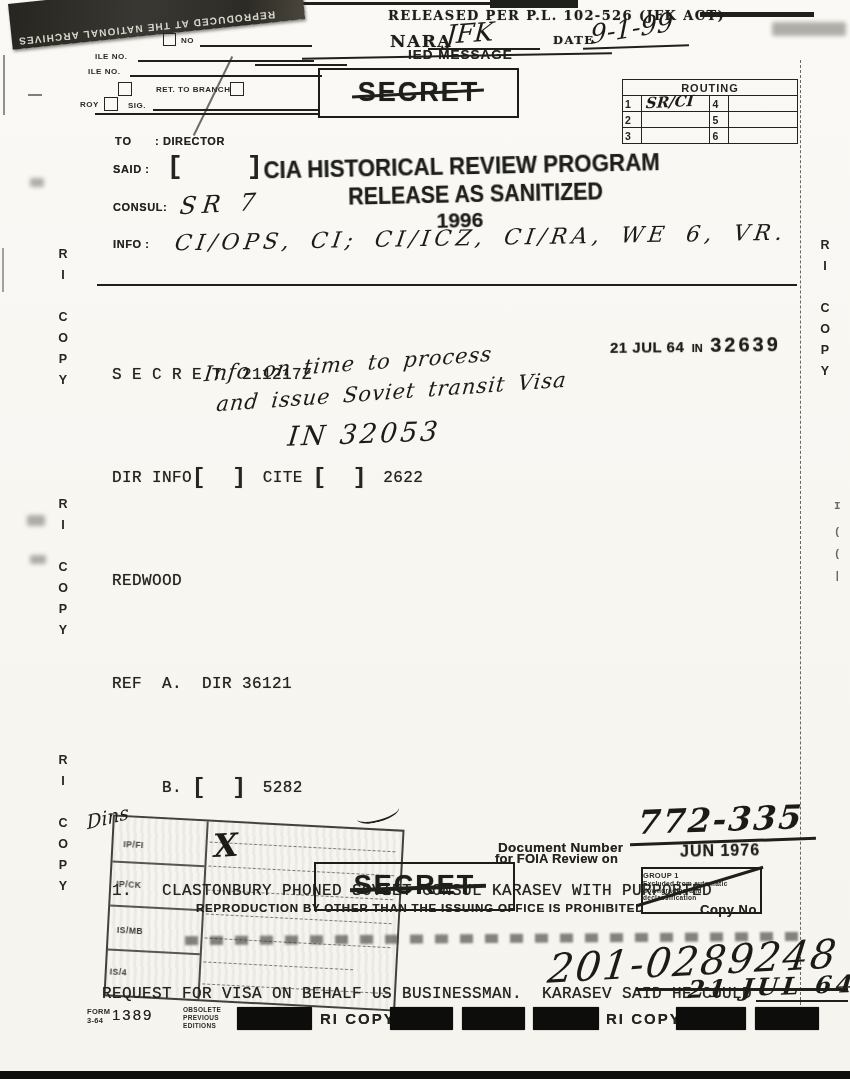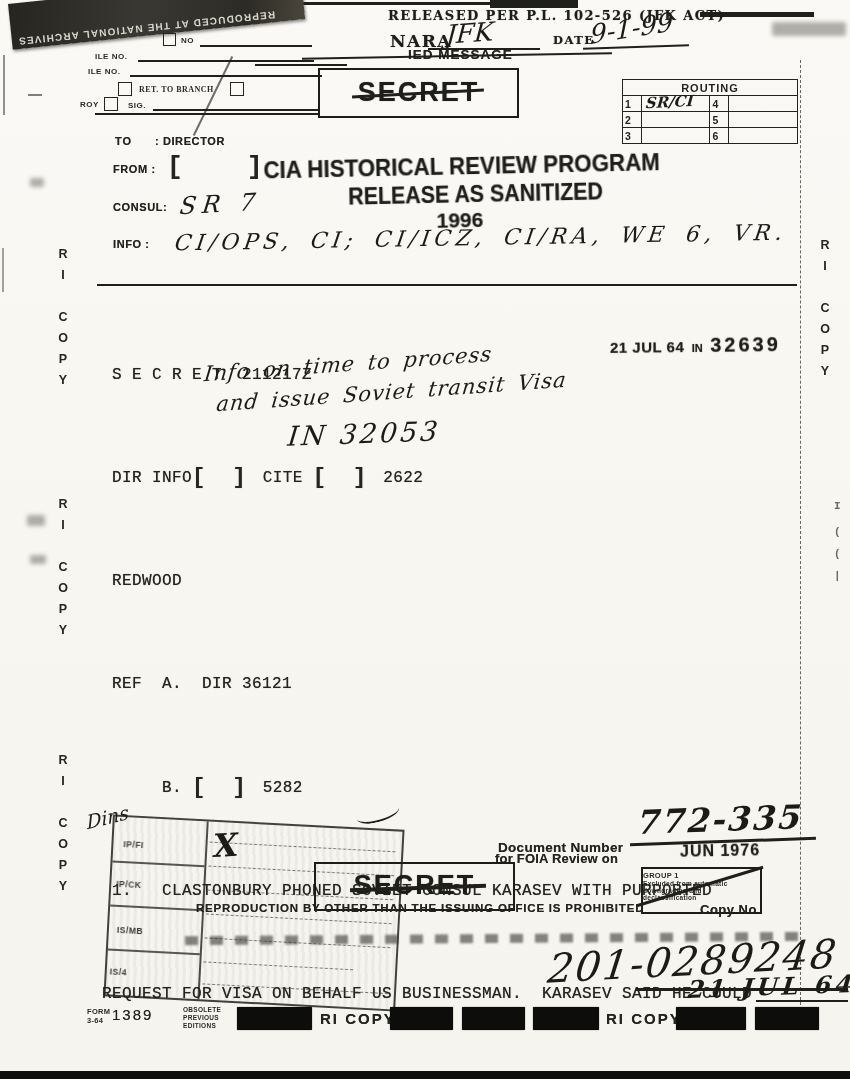--- a/index.html
+++ b/index.html
@@ -54,21 +54,21 @@
   <div class="line" style="left:583px;top:46px;width:106px;height:2px;transform:rotate(-2deg);"></div>
 
   <div class="cb" style="left:163px;top:33px;width:11px;height:11px;"></div>
   <span class="abs formlbl" style="left:181px;top:36px;">NO</span>
   <div class="line" style="left:200px;top:45px;width:112px;height:1.6px;"></div>
   <span class="abs formlbl" style="left:95px;top:52px;">ILE NO.</span>
   <div class="line" style="left:138px;top:60px;width:176px;height:1.6px;"></div>
   <span class="abs formlbl" style="left:88px;top:67px;">ILE NO.</span>
   <div class="line" style="left:130px;top:75px;width:192px;height:1.6px;"></div>
   <div class="cb" style="left:118px;top:82px;width:12px;height:12px;"></div>
-  <span class="abs formlbl" style="left:139px;top:85px;font-family:Liberation Serif, serif;">RET. TO BRANCH</span>
+  <span class="abs formlbl" style="left:156px;top:85px;">RET. TO BRANCH</span>
   <div class="cb" style="left:230px;top:82px;width:12px;height:12px;"></div>
   <span class="abs formlbl" style="left:80px;top:100px;">ROY</span>
   <div class="cb" style="left:104px;top:97px;width:12px;height:12px;"></div>
   <span class="abs formlbl" style="left:128px;top:101px;">SIG.</span>
   <div class="line" style="left:153px;top:109px;width:165px;height:1.6px;"></div>
   <div class="line" style="left:95px;top:113px;width:223px;height:2.2px;"></div>
   <div class="gline" style="left:28px;top:94px;width:14px;height:2px;opacity:.7;"></div>
 
   <div class="abs sans ink" style="left:408px;top:47px;font-weight:bold;font-size:13.5px;letter-spacing:1px;">IED MESSAGE</div>
   <div class="line" style="left:302px;top:55px;width:310px;height:2.4px;transform:rotate(-1deg);"></div>
@@ -103,21 +103,21 @@
       <td></td>
       <td>6</td>
       <td></td>
     </tr>
   </tbody>
     </table>
 
   <span class="abs sans ink" style="left:115px;top:135px;font-weight:bold;font-size:11px;letter-spacing:1px;">TO</span>
   <span class="abs sans ink" style="left:155px;top:135px;font-weight:bold;font-size:11px;letter-spacing:.6px;">:  DIRECTOR</span>
 
-  <span class="abs sans ink" style="left:113px;top:163px;font-weight:bold;font-size:11px;letter-spacing:.6px;">FROM  :</span>
+  <span class="abs sans ink" style="left:113px;top:163px;font-weight:bold;font-size:11px;letter-spacing:.6px;">SAID  :</span>
   <span class="abs ink" style="left:167px;top:152px;font:bold 26px 'Liberation Mono',monospace;">[</span>
   <span class="abs ink" style="left:247px;top:152px;font:bold 26px 'Liberation Mono',monospace;">]</span>
 
   <div class="abs stampink" style="left:264px;top:152px;width:420px;transform:rotate(-1.2deg);">
     <div style="font:bold 24px 'Liberation Sans',sans-serif;transform:scaleX(.93);transform-origin:left;white-space:nowrap;filter:blur(.2px);">CIA HISTORICAL REVIEW PROGRAM</div>
     <div style="font:bold 23px 'Liberation Sans',sans-serif;transform:scaleX(.93);margin:1px 0 0 72px;white-space:nowrap;filter:blur(.2px);">RELEASE AS SANITIZED</div>
     <div style="font:bold 21px 'Liberation Sans',sans-serif;margin:0 0 0 172px;filter:blur(.2px);">1996</div>
   </div>
 
   <span class="abs sans ink" style="left:113px;top:201px;font-weight:bold;font-size:11px;letter-spacing:.6px;">CONSUL:</span>

